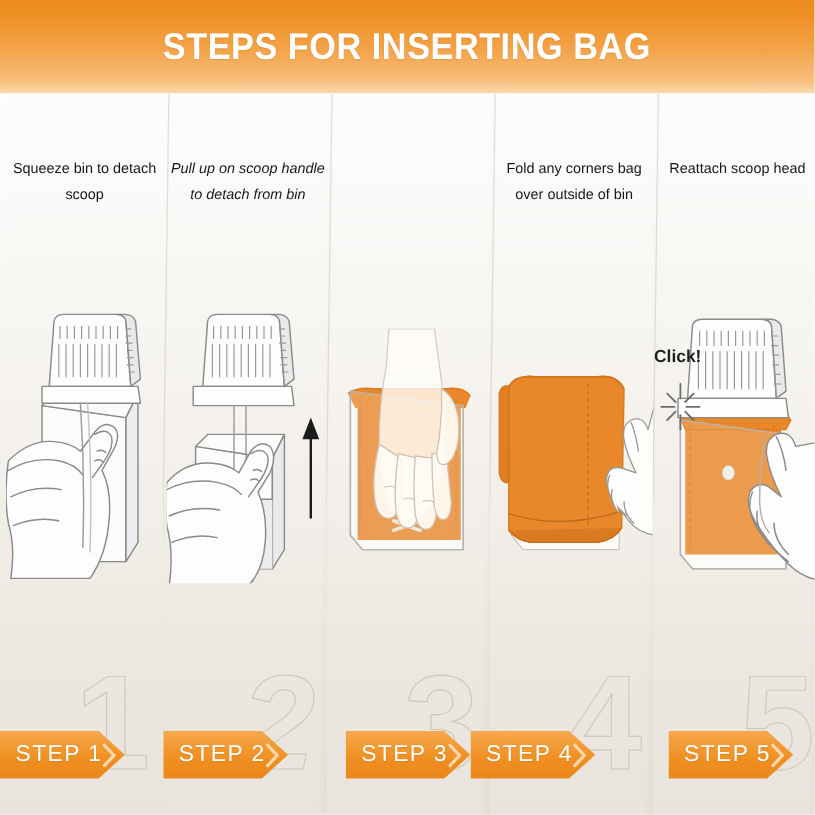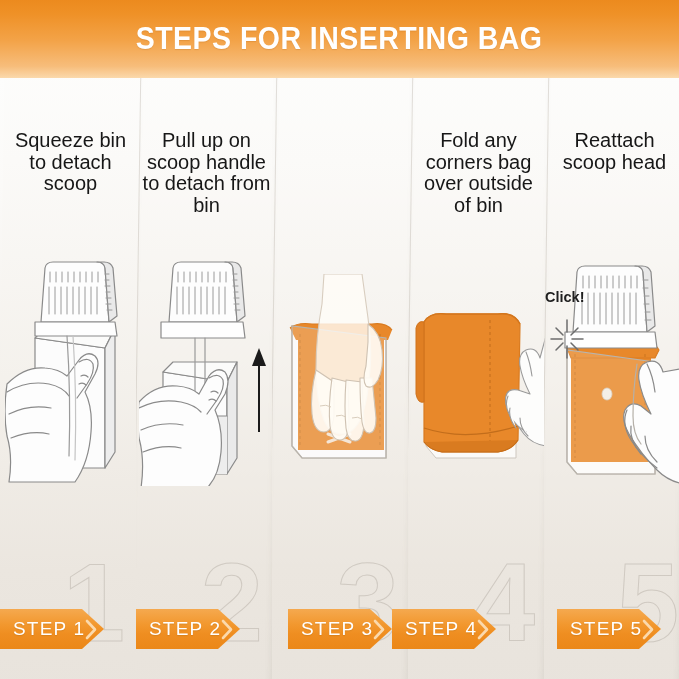--- a/index.html
+++ b/index.html
@@ -46,21 +46,21 @@
   }
   .panel:first-child .panel-face { border-left:none; box-shadow:none; }
 
   .panel-inner { position:absolute; left:0; top:0; width:100%; height:601px; }
 
   
   .caption {
     position:absolute; left:0; width:100%; top:52px;
     text-align:center;
     color:#171717;
-    font-size:20px;
+    font-size:12px;
     line-height:21.5px;
     font-weight:normal;
     padding:0 6px;
   }
 
   
   .ghost-num {
     position:absolute;
     bottom:20px;
     font-size:112px;
@@ -155,21 +155,21 @@
               <path d="M74 128 Q78 126 81 129"></path>
 
               <path d="M62 80 Q66 140 64 200" stroke="#9a9a9a"></path>
               <path d="M68 80 Q72 140 70 204" stroke="#c4c4c4"></path>
             </g>
           </svg>
         </div>
       </div>
     </div>
 
-    <div class="panel" style="left:136px; width:141px;">
+    <div class="panel" style="left:136px; width:141px;font-style:italic;">
       <div class="panel-face"></div>
       <div class="panel-inner">
         <div class="caption">Pull up on scoop handle to detach from bin</div>
         <div class="ghost-num" style="right:14px;">2</div>
         <div class="art">
           <svg width="136" height="230" viewBox="0 0 136 230">
             <g fill="none" stroke="#8a8a8a" stroke-width="1.2" stroke-linejoin="round" stroke-linecap="round">
 
               <path d="M24 116 L24 206 L34 218 L88 218 L88 126 Z" fill="#fcfcfc"></path>
               <path d="M24 116 L34 106 L98 106 L88 126 Z" fill="#fbfbfa"></path>

